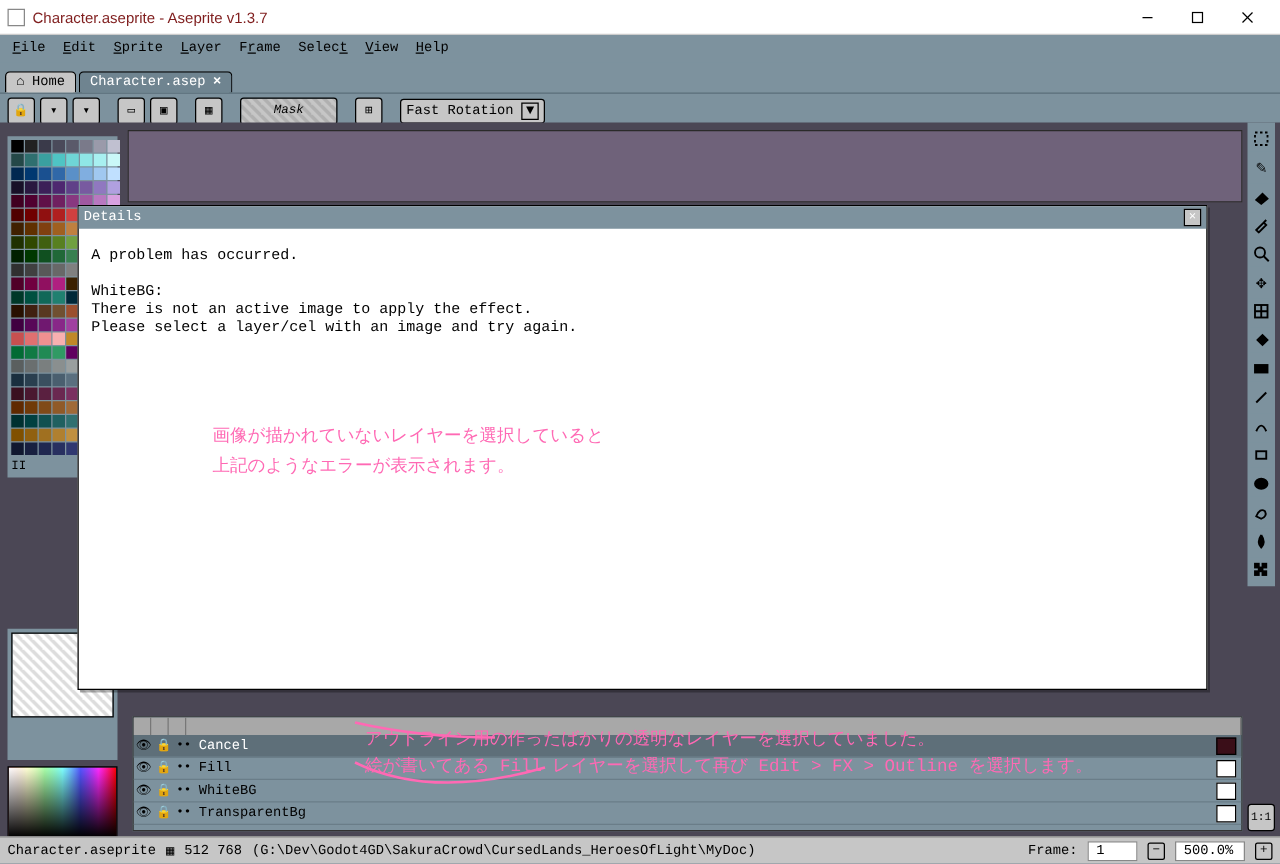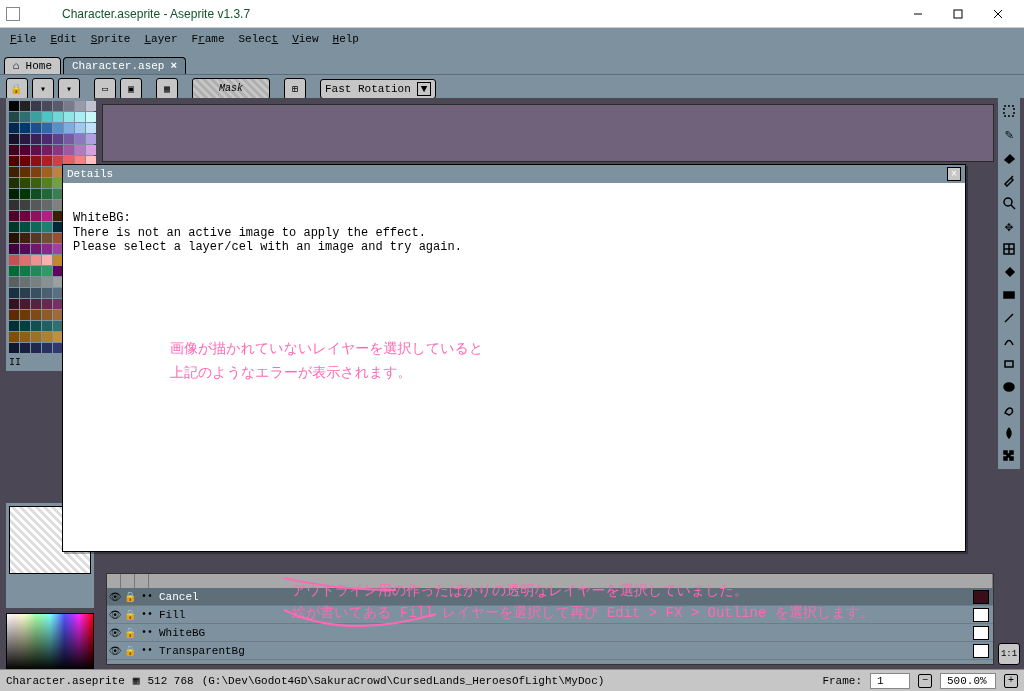--- a/index.html
+++ b/index.html
@@ -1,20 +1,20 @@
 <!DOCTYPE html>
 <html><head>
 <meta charset="utf-8">
 <style>
 * { box-sizing: border-box; margin: 0; padding: 0; font-family: "Courier New", monospace; }
 body { width: 1024px; height: 691px; background: #7D929E; position: relative; overflow: hidden; font-size: 11px; }
 
 .titlebar { height: 28px; background: #fff; border-bottom: 1px solid #ccc; display: flex; align-items: center; padding: 0 6px; }
 .titlebar .logo { width: 14px; height: 14px; border: 1px solid #888; margin-right: 6px; display: inline-block; }
-.titlebar .title { flex: 1; font-size: 12px; font-family: "Segoe UI", sans-serif; color: #14532d; margin-left: 36px; }
+.titlebar .title { flex: 1; font-size: 12px; font-family: "Segoe UI", sans-serif; color: #7f1d1d; }
 .titlebar .winbtn { width: 40px; height: 24px; display: flex; align-items: center; justify-content: center; font-family: sans-serif; }
 .titlebar .winbtn svg { stroke: #000; stroke-width: 1; fill: none; }
 
 .menubar { height: 22px; background: #7D929E; display: flex; align-items: center; padding: 0 4px; gap: 2px; }
 .menubar .item { padding: 2px 6px; color: #000; }
 .menubar .item u { text-decoration: underline; }
 
 .tabbar { height: 24px; background: #7D929E; display: flex; align-items: flex-end; padding: 0 4px; gap: 2px; }
 .tab { background: #C6C6C6; border: 1px solid #000; border-bottom: none; border-radius: 4px 4px 0 0; padding: 2px 8px; display: flex; align-items: center; gap: 6px; font-size: 11px; }
 .tab.active { background: #6F8490; color: #fff; }
@@ -22,21 +22,21 @@
 .tab .x { font-weight: bold; }
 
 .toolbar { height: 28px; background: #7D929E; border-top: 1px solid #5a6e79; display: flex; align-items: center; padding: 4px 6px; gap: 4px; }
 .tbtn { width: 22px; height: 22px; background: #C6C6C6; border: 1px solid #000; border-radius: 3px; display: flex; align-items: center; justify-content: center; font-size: 10px; }
 .tbtn.maskbtn { width: 78px; background: linear-gradient(45deg, #B0B0B0 25%, #C6C6C6 25%, #C6C6C6 50%, #B0B0B0 50%, #B0B0B0 75%, #C6C6C6 75%); background-size: 8px 8px; font-style: italic; }
 .dropdown-rot { height: 20px; background: #C6C6C6; border: 1px solid #000; border-radius: 3px; display: flex; align-items: center; padding: 0 4px; gap: 6px; }
 .dropdown-rot .arrow { border: 1px solid #000; padding: 0 3px; }
 
 .workspace { position: absolute; top: 98px; left: 0; right: 0; bottom: 22px; background: #4B4755; }
 
-.palette-box { position: absolute; left: 6px; top: 0; width: 88px; background: #7D929E; padding: 3px; }
+.palette-box { position: absolute; left: 6px; top: 11px; width: 88px; background: #7D929E; padding: 3px; }
 .palette { display: grid; grid-template-columns: repeat(8, 10px); grid-auto-rows: 10px; gap: 1px; }
 .palette div { width: 10px; height: 10px; }
 
 .preview-box { position: absolute; left: 6px; top: 405px; width: 88px; height: 105px; background: #7D929E; padding: 3px; }
 .preview-canvas { width: 100%; height: 68px; background: linear-gradient(45deg, #ddd 25%, #fff 25%, #fff 50%, #ddd 50%, #ddd 75%, #fff 75%); background-size: 8px 8px; border: 1px solid #000; }
 
 .colorpick { position: absolute; left: 6px; top: 515px; width: 88px; }
 .colorpick .spectrum { width: 100%; height: 58px; background:
  linear-gradient(to bottom, transparent, #000),
  linear-gradient(to right, #fff, transparent),
@@ -479,20 +479,21 @@
   <div class="ratio-btn">1:1</div>
 </div>
 
 <div class="console">
   <div class="console-title">
     <span>Details</span>
     <span class="spacer"></span>
     <div class="console-close">×</div>
   </div>
   <div class="console-body">
+    <div>A problem has occurred.</div>
     <br>
     <div>WhiteBG:</div>
     <div>There is not an active image to apply the effect.</div>
     <div>Please select a layer/cel with an image and try again.</div>
   </div>
 </div>
 
 <div class="anno" style="left:170px; top:340px;">
   <div>画像が描かれていないレイヤーを選択していると</div>
   <div style="margin-top:6px;">上記のようなエラーが表示されます。</div>

